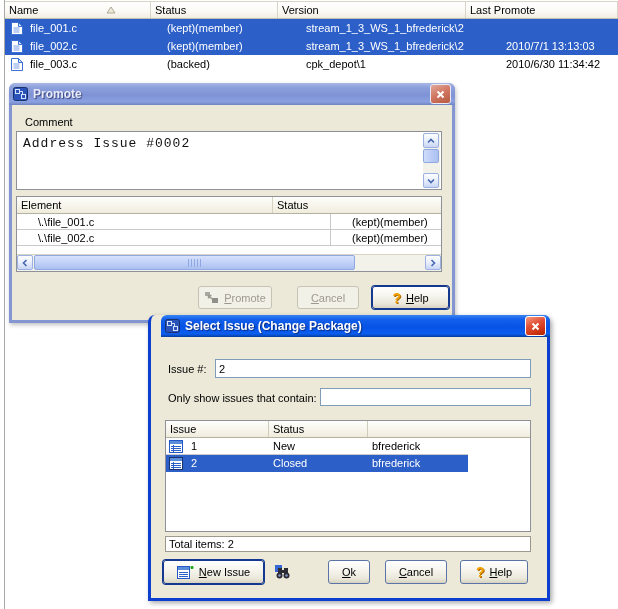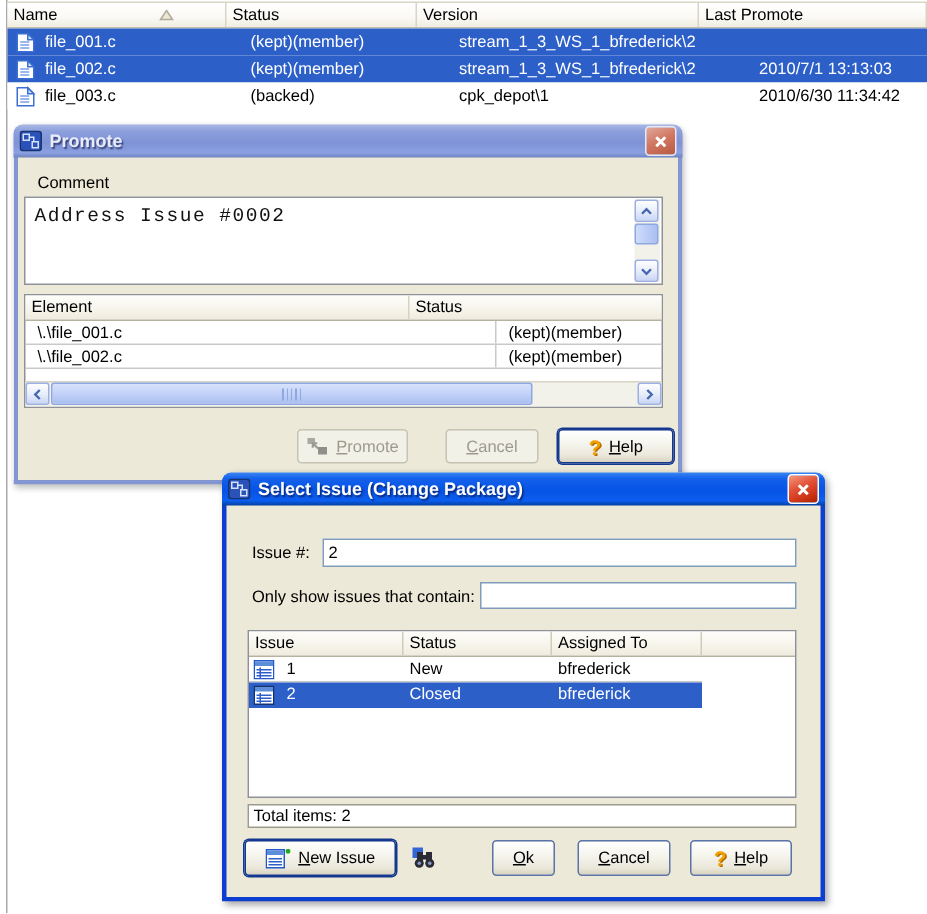--- a/index.html
+++ b/index.html
@@ -17,21 +17,21 @@
   .c-name { width:146px; } .c-status { width:127px; } .c-version { width:188px;align-items:center; } .c-mod { flex:1; }
   .ft-cell.c-name { gap:6px; padding-left:5px; }
   .sort-tri { margin-left:auto; margin-right:34px; }
 
   
   .dlg { position:absolute; border-radius:7px 7px 0 0; }
   .dlg.promote { left:9px; top:83px; width:446px; height:240px; background:#ece9d8; border:3px solid #8496d2; border-top:none; box-shadow:1px 2px 4px rgba(0,0,0,0.25); }
   .dlg.select { left:148px; top:315px; width:402px; height:286px; background:#ece9d8; border:3px solid #0c3fd0; border-top:none; box-shadow:2px 2px 5px rgba(0,0,0,0.35); }
   .titlebar { position:absolute; left:-3px; right:-3px; top:0; height:22px; display:flex; align-items:center; gap:4px; padding:0 4px; border-radius:6px 6px 0 0; }
   .titlebar.inactive { background:linear-gradient(180deg,#aab8e6 0%,#8da0dc 20%,#7e92d6 55%,#8ba0e0 85%,#6e84c2 100%); }
-  .titlebar.active { background:linear-gradient(180deg,#3a86f3 0%,#1561ec 18%,#0653e5 55%,#0c5ef0 85%,#033e9e 100%); }
+  .titlebar.active { background:linear-gradient(180deg,#3a86f3 0%,#1561ec 18%,#0653e5 55%,#0c5ef0 85%,#033e9e 100%);margin-left:13px; }
   .title-text { font-size:12px; font-weight:bold; color:#ffffff; text-shadow:1px 1px 1px rgba(10,20,70,0.65); padding-left:1px; }
   .titlebar.inactive .title-text { color:#e9ecf8; }
   .close-btn { margin-left:auto; width:21px; height:20px; border-radius:3px; display:flex; align-items:center; justify-content:center; }
   .close-btn.active-close { border:1px solid #fff; background:linear-gradient(155deg,#f59a80 0%,#e35238 40%,#cc3314 75%,#aa2200 100%); }
   .close-btn.inactive-close { border:1px solid #e9e9f2; background:linear-gradient(155deg,#e2a89a 0%,#d07560 50%,#b85a44 100%); }
 
   .lbl { position:absolute; white-space:nowrap; }
 
   
   .comment-box { position:absolute; left:4px; top:48px; width:426px; height:59px; background:#fff; border:1px solid #8e9298; }
@@ -39,21 +39,21 @@
   .vscroll { position:absolute; top:1px; right:1px; bottom:1px; width:17px; background:#f2f1ea; display:flex; flex-direction:column; }
   .sbtn { width:16px; height:15px; border:1px solid #9cb0e2; border-radius:2px; background:linear-gradient(180deg,#fdfefe 0%,#e8eefb 50%,#c9d6f5 100%); display:flex; align-items:center; justify-content:center; }
   .vscroll .sbtn.down { margin-top:auto; }
   .vthumb { width:16px; height:14px; margin-top:1px; border:1px solid #8fa8e0; border-radius:2px; background:linear-gradient(90deg,#cfdcfb 0%,#bccdf7 50%,#aac0f0 100%); }
 
   
   .etable { position:absolute; left:4px; top:113px; width:426px; height:76px; background:#fff; border:1px solid #8e9298; }
   .thead { display:flex; height:17px; background:linear-gradient(180deg,#fdfdfb 0%,#f6f4ea 60%,#efecdd 100%); border-bottom:1px solid #b5b2a1; }
   .thcell { display:flex; align-items:center; padding-left:4px; border-right:1px solid #d5d2c2; overflow:hidden; white-space:nowrap; }
   .trow { display:flex; height:16px; border-bottom:1px solid #c9c9c9; align-items:center; }
-  .tcell { padding-left:8px; overflow:hidden; white-space:nowrap; height:100%; display:flex; align-items:center; }
+  .tcell { padding-left:21px; overflow:hidden; white-space:nowrap; height:100%; display:flex; align-items:center; }
   .tcell.divided { border-left:1px solid #c9c9c9; }
   .hscroll { position:absolute; left:0; right:0; bottom:0; height:17px; background:#f2f1ea; display:flex; border-top:1px solid #d8d5c6; }
   .htrack { position:relative; flex:1; }
   .hthumb { position:absolute; left:1px; top:0; height:15px; width:82%; border:1px solid #8fa8e0; border-radius:2px; background:linear-gradient(180deg,#d8e2fc 0%,#c2d1f8 50%,#aac0f0 100%); display:flex; align-items:center; justify-content:center; }
   .grip { width:13px; height:8px; background:repeating-linear-gradient(90deg,#8fa8e0 0,#8fa8e0 1px,transparent 1px,transparent 3px); background-image:repeating-linear-gradient(90deg,#8fa8e0 0,#8fa8e0 1px,transparent 1px,transparent 3px); }
 
   
   .xpbtn { position:absolute; height:23px; border:1px solid #5a74a8; border-radius:3px; background:linear-gradient(180deg,#ffffff 0%,#f5f4ec 45%,#eae7da 80%,#d8d3c0 100%); font-family:inherit; font-size:11px; color:#000; display:flex; align-items:center; justify-content:center; gap:5px; cursor:default; }
   .xpbtn.disabled { border-color:#c6c2b4; background:#f2f1e8; color:#9d9a8d; }
   .xpbtn.focus { border-color:#14388f; box-shadow:0 0 0 1px #14388f; }
@@ -249,23 +249,20 @@
     <input class="xpinput" style="left: 169px; top: 73px; width: 211px; height: 18px;" value="">
 
     <div class="issues-box">
       <div class="ihead">
         <div class="ihcell" style="width:103px;">
             <span>Issue</span>
           </div>
         <div class="ihcell" style="width:99px;">
             <span>Status</span>
           </div>
-        <div class="ihcell" style="width:100px;">
-            <span>Assigned To</span>
-          </div>
         <div class="ihcell" style="flex:1; border-right:none;"></div>
       </div>
 
       <div class="irow">
         <div class="icell" style="width:103px; padding-left:3px; gap:8px;">
           <svg width="14" height="13" viewBox="0 0 14 13">
               <rect x="0.5" y="0.5" width="13" height="12" fill="#fff" stroke="#2458c8"></rect>
               <rect x="1" y="1" width="12" height="3" fill="#5b8dd9"></rect>
               <path d="M2 6.5h10 M2 8.5h10 M2 10.5h10" stroke="#2c5fc8" fill="none"></path>
               <path d="M4.5 5v7" stroke="#2c5fc8"></path>

